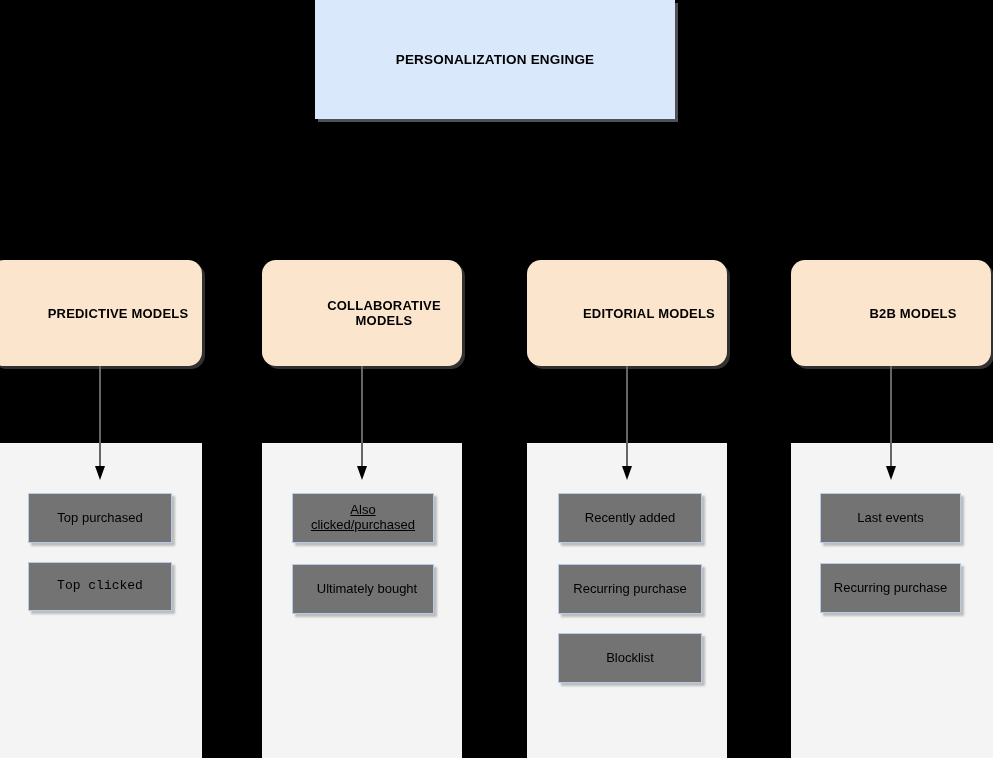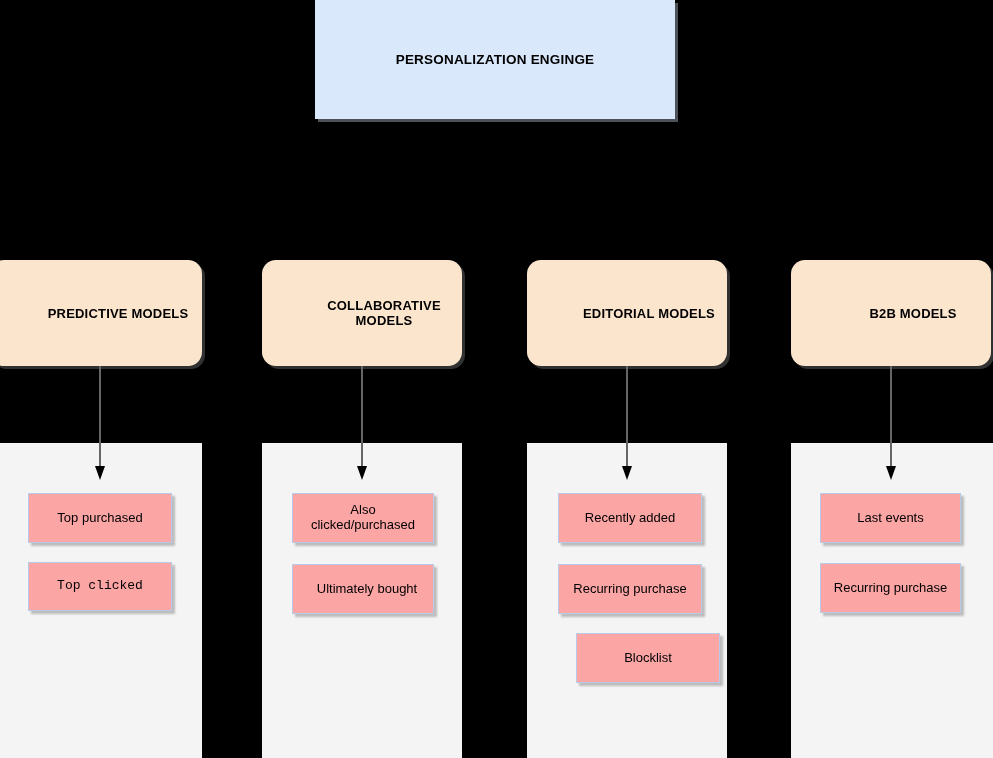--- a/index.html
+++ b/index.html
@@ -75,21 +75,21 @@
     position: absolute;
     top: 443px;
     height: 315px;
     background: #f4f4f4;
     box-sizing: border-box;
   }
 
   
   .item-box {
     position: absolute;
-    background: #fca5a5;
+    background: #737373;
     border: 1px solid #b7cbe8;
     box-shadow: 3px 3px 2px rgba(120,120,120,0.45);
     display: flex;
     align-items: center;
     justify-content: center;
     box-sizing: border-box;
     text-align: center;
   }
   .item-label {
     font-size: 13px;
@@ -148,34 +148,34 @@
     <polygon points="7,114 2,100 12,100" fill="#000000"></polygon>
   </svg>
 
   <div class="item-box" style="left:28px; top:493px; width:144px; height:50px;">
     <span class="item-label">Top purchased</span>
   </div>
   <div class="item-box" style="left:28px; top:562px; width:144px; height:49px;font-family:Liberation Mono, monospace;">
     <span class="item-label">Top clicked</span>
   </div>
 
-  <div class="item-box" style="left:292px; top:493px; width:142px; height:50px;">
+  <div class="item-box" style="left:292px; top:493px; width:142px; height:50px;text-decoration:underline;">
     <span class="item-label">Also clicked/purchased</span>
   </div>
   <div class="item-box" style="left:292px; top:564px; width:142px; height:50px;padding-left:8px;">
     <span class="item-label">Ultimately bought</span>
   </div>
 
   <div class="item-box" style="left:558px; top:493px; width:144px; height:50px;">
     <span class="item-label">Recently added</span>
   </div>
   <div class="item-box" style="left:558px; top:564px; width:144px; height:50px;">
     <span class="item-label">Recurring purchase</span>
   </div>
-  <div class="item-box" style="left:576px; top:633px; width:144px; height:50px;text-align:center;">
+  <div class="item-box" style="left:558px; top:633px; width:144px; height:50px;text-align:center;">
     <span class="item-label">Blocklist</span>
   </div>
 
   <div class="item-box" style="left:820px; top:493px; width:141px; height:50px;">
     <span class="item-label">Last events</span>
   </div>
   <div class="item-box" style="left:820px; top:563px; width:141px; height:50px;">
     <span class="item-label">Recurring purchase</span>
   </div>
 

